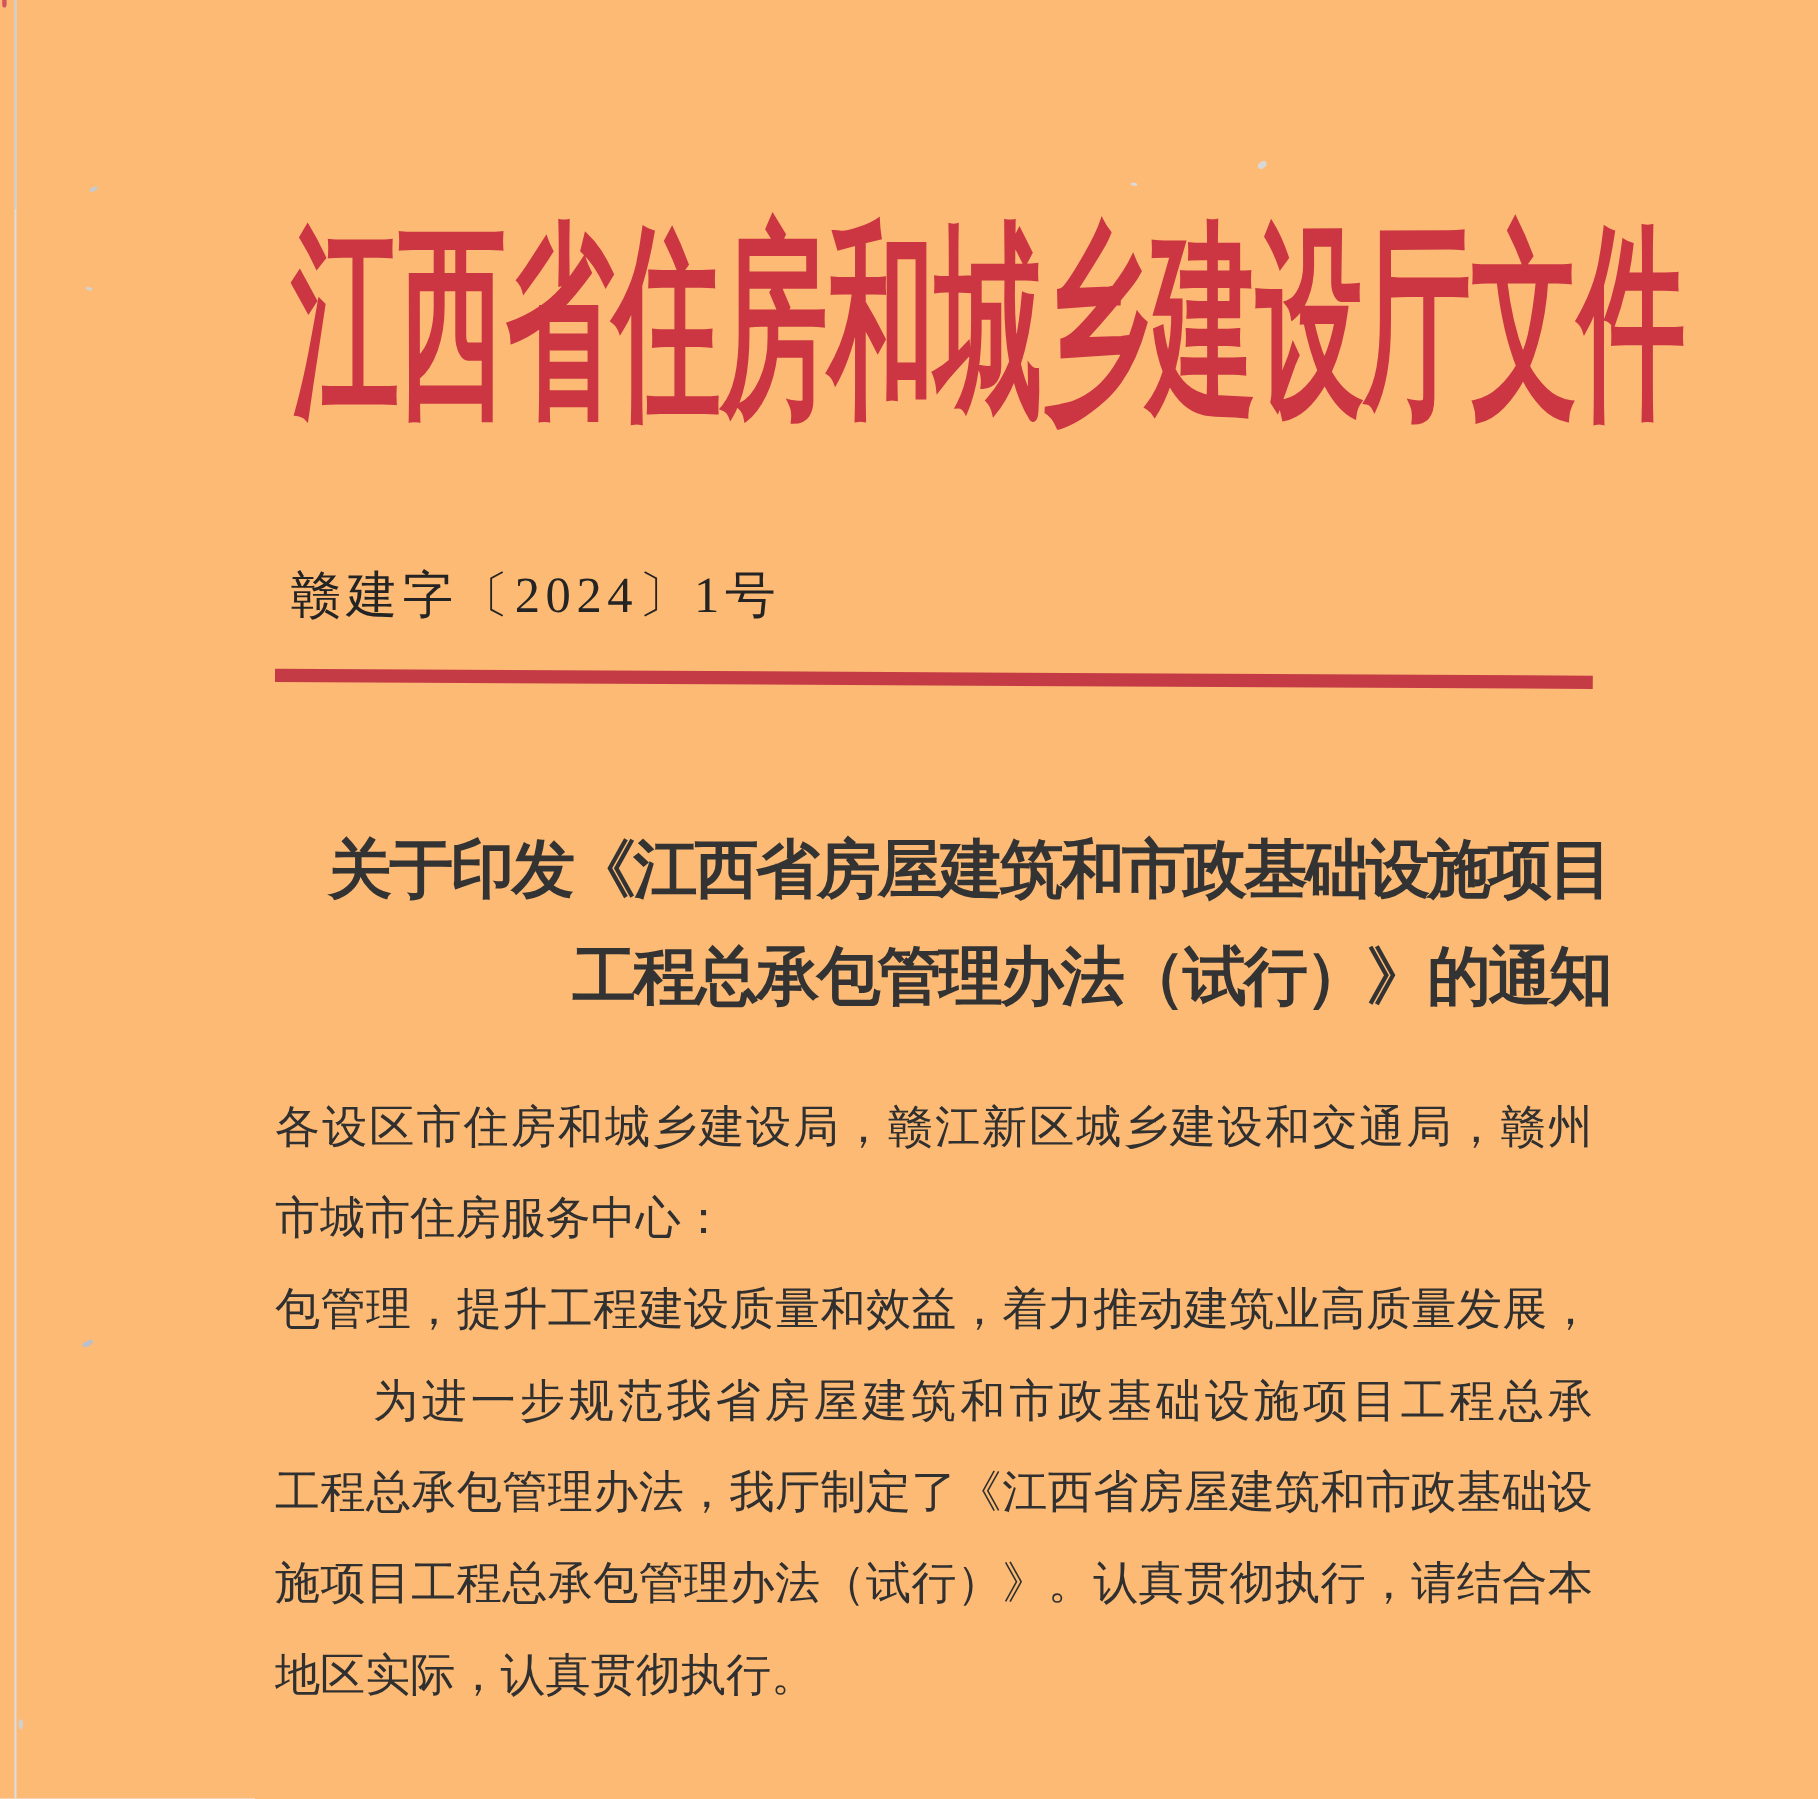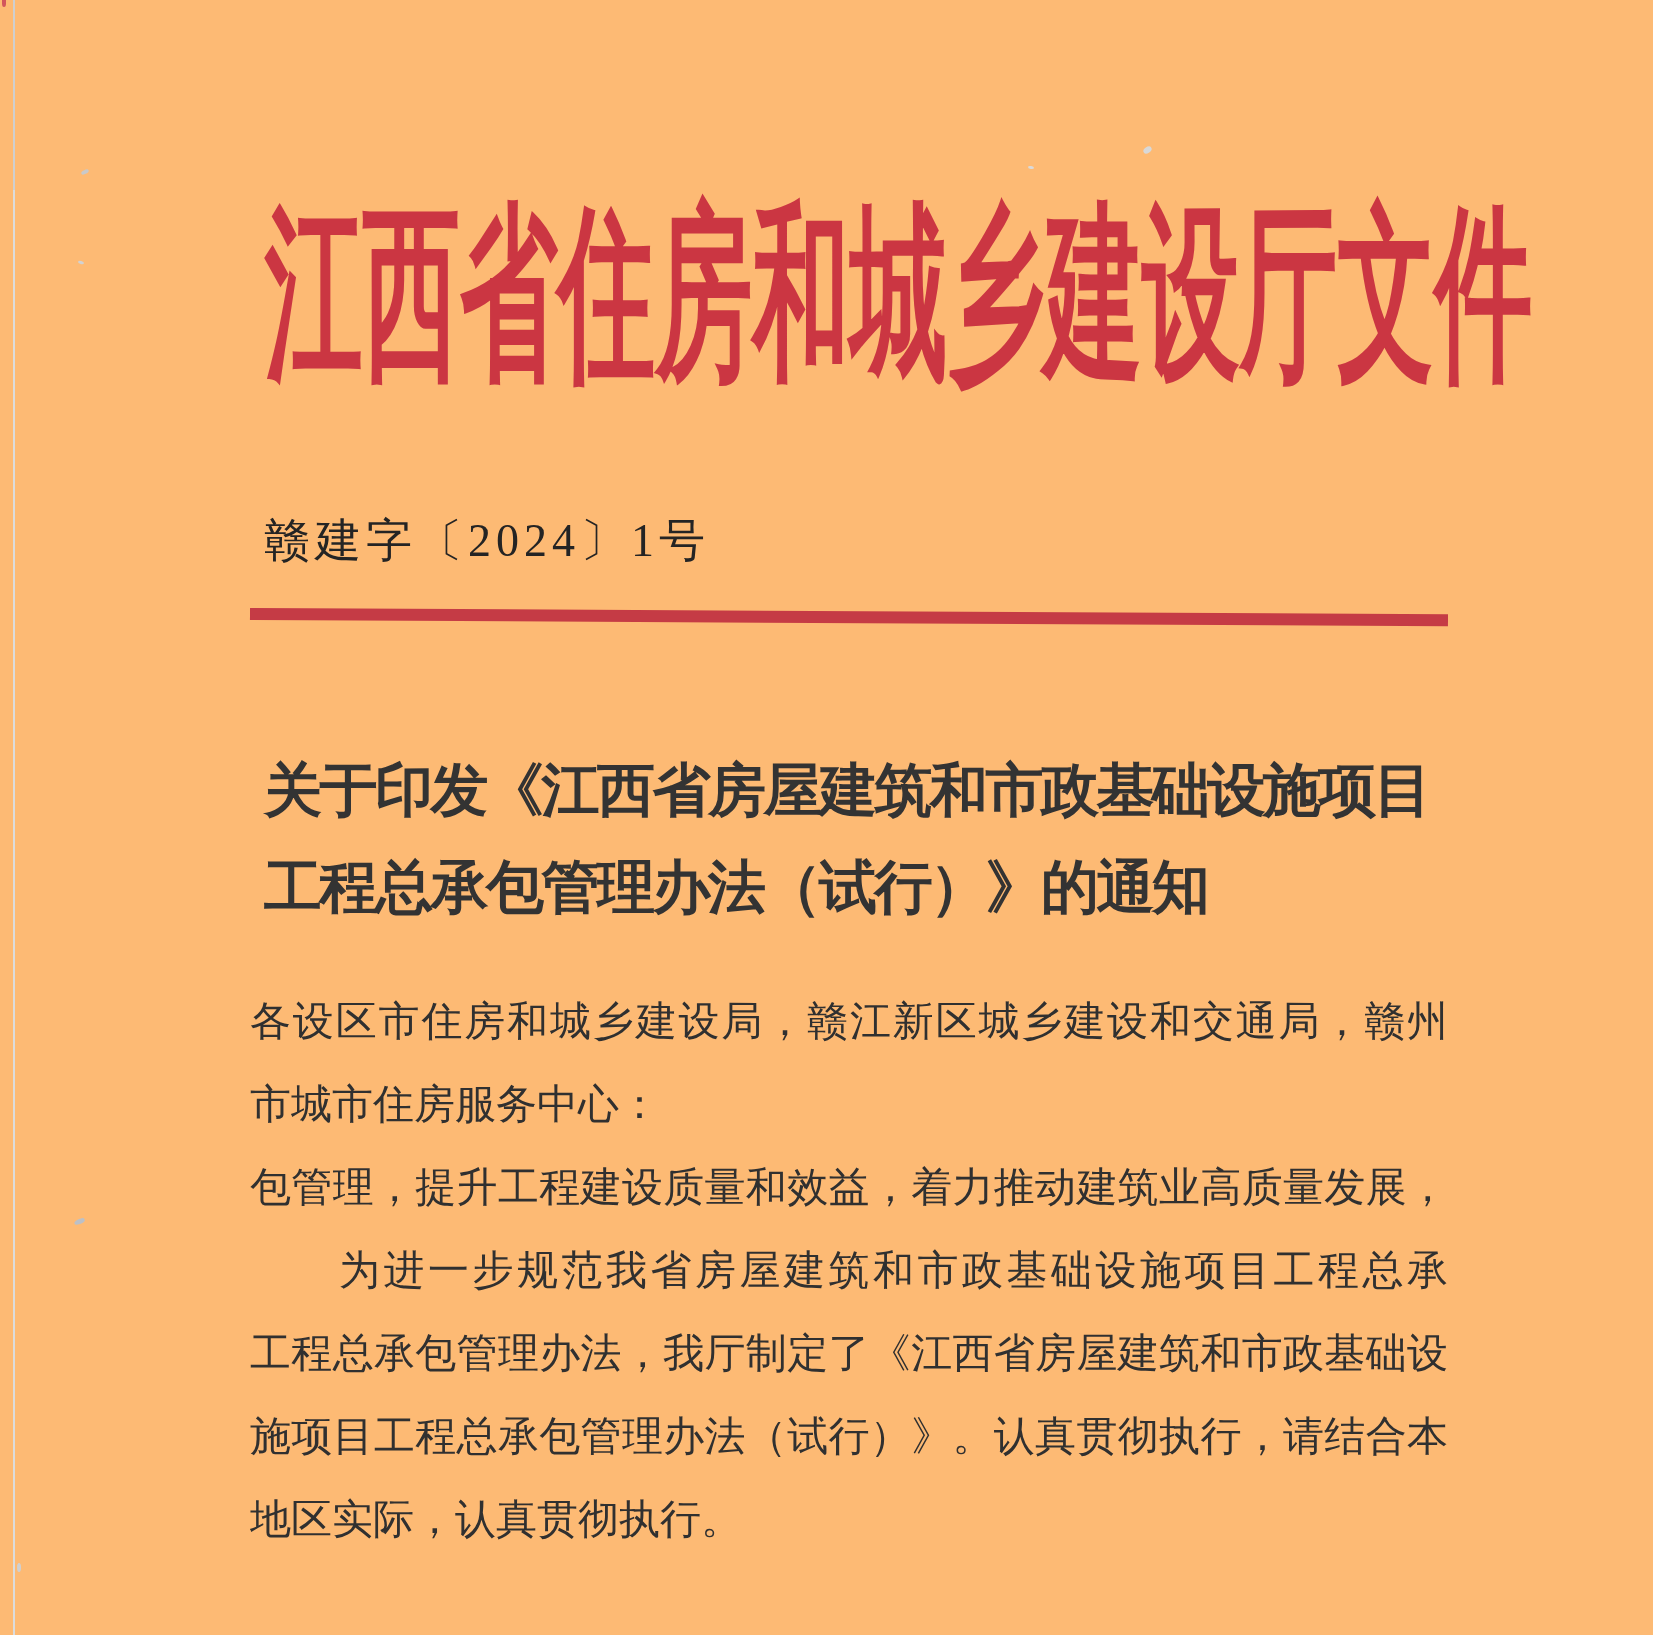--- a/index.html
+++ b/index.html
@@ -54,38 +54,37 @@
   
   .red-rule{
     position:absolute;left:250px;top:608px;width:1198px;height:12px;
     background:#c53b45;
     transform:rotate(0.3deg);
     transform-origin:0 50%;
   }
   
   .title{
     position:absolute;left:264px;top:742px;width:1200px;
-    text-align:left;
+    text-align:right;
     font-size:58px;line-height:97px;
     font-weight:700;
     letter-spacing:-2.5px;
     color:#333333;
   }
   
   .doc-body{
     position:absolute;left:250px;top:983px;width:1198px;
     font-size:41px;
     color:#303030;
   }
   .doc-body .line{
     height:83px;line-height:83px;
     text-align:justify;
     text-align-last:justify;
     overflow:visible;
-    font-family:Liberation Mono, monospace;
   }
   
   .doc-body .line:nth-child(2),
   .doc-body .line:nth-child(7){
     text-align:left;
     text-align-last:left;
   }
 </style>
 </head>
 <body>

